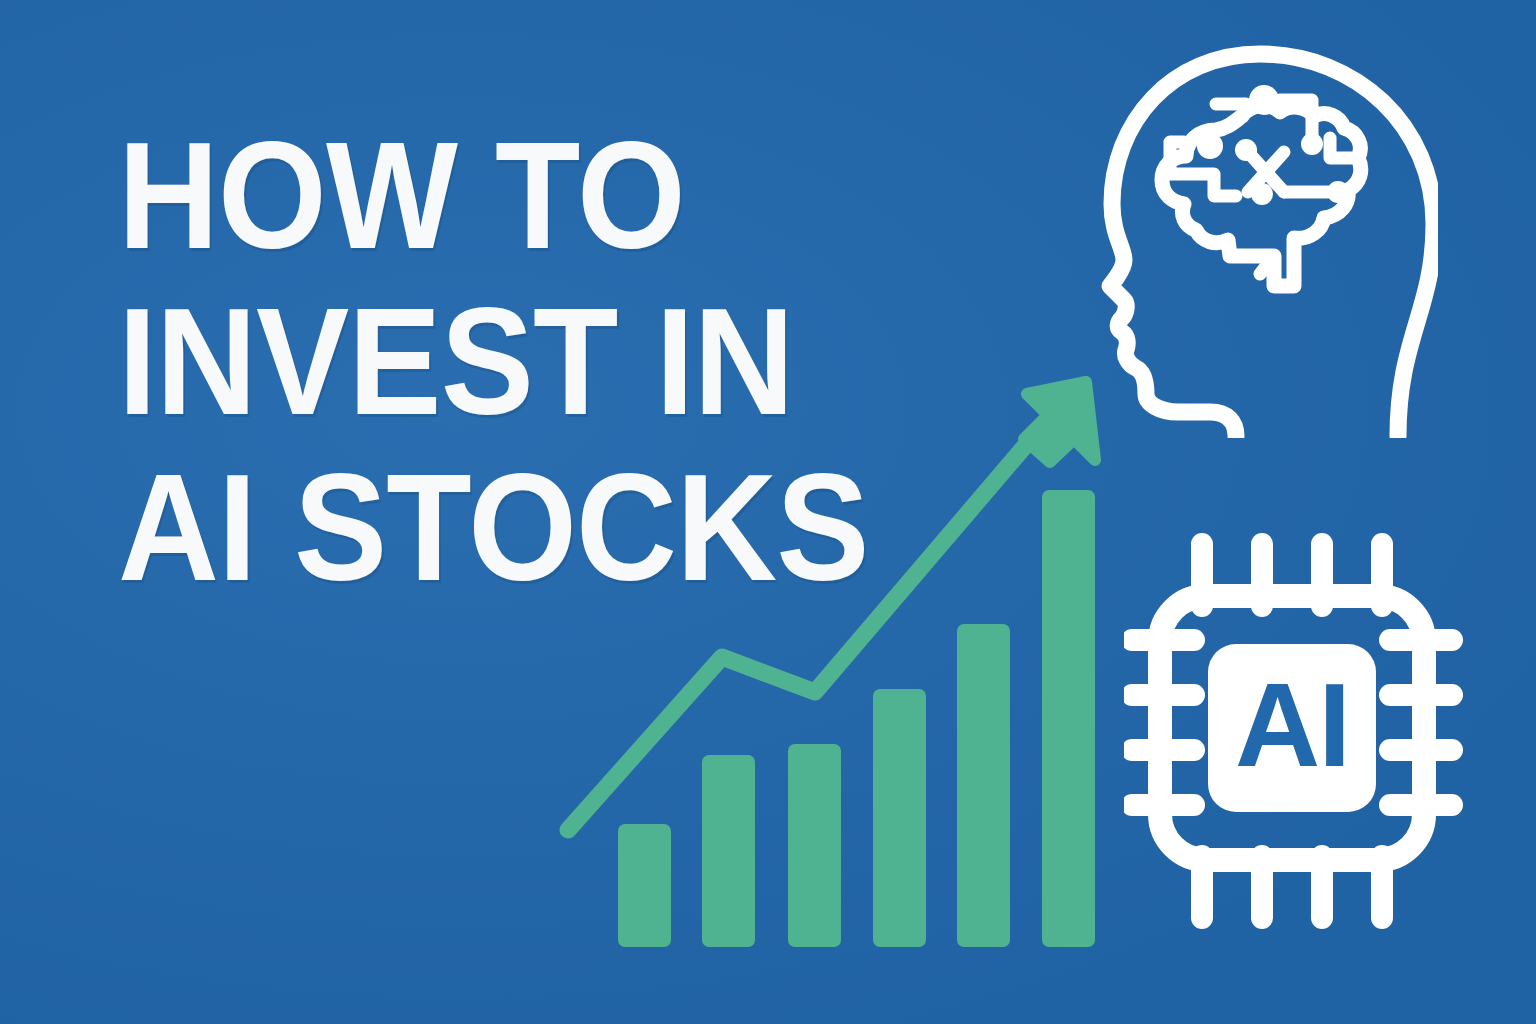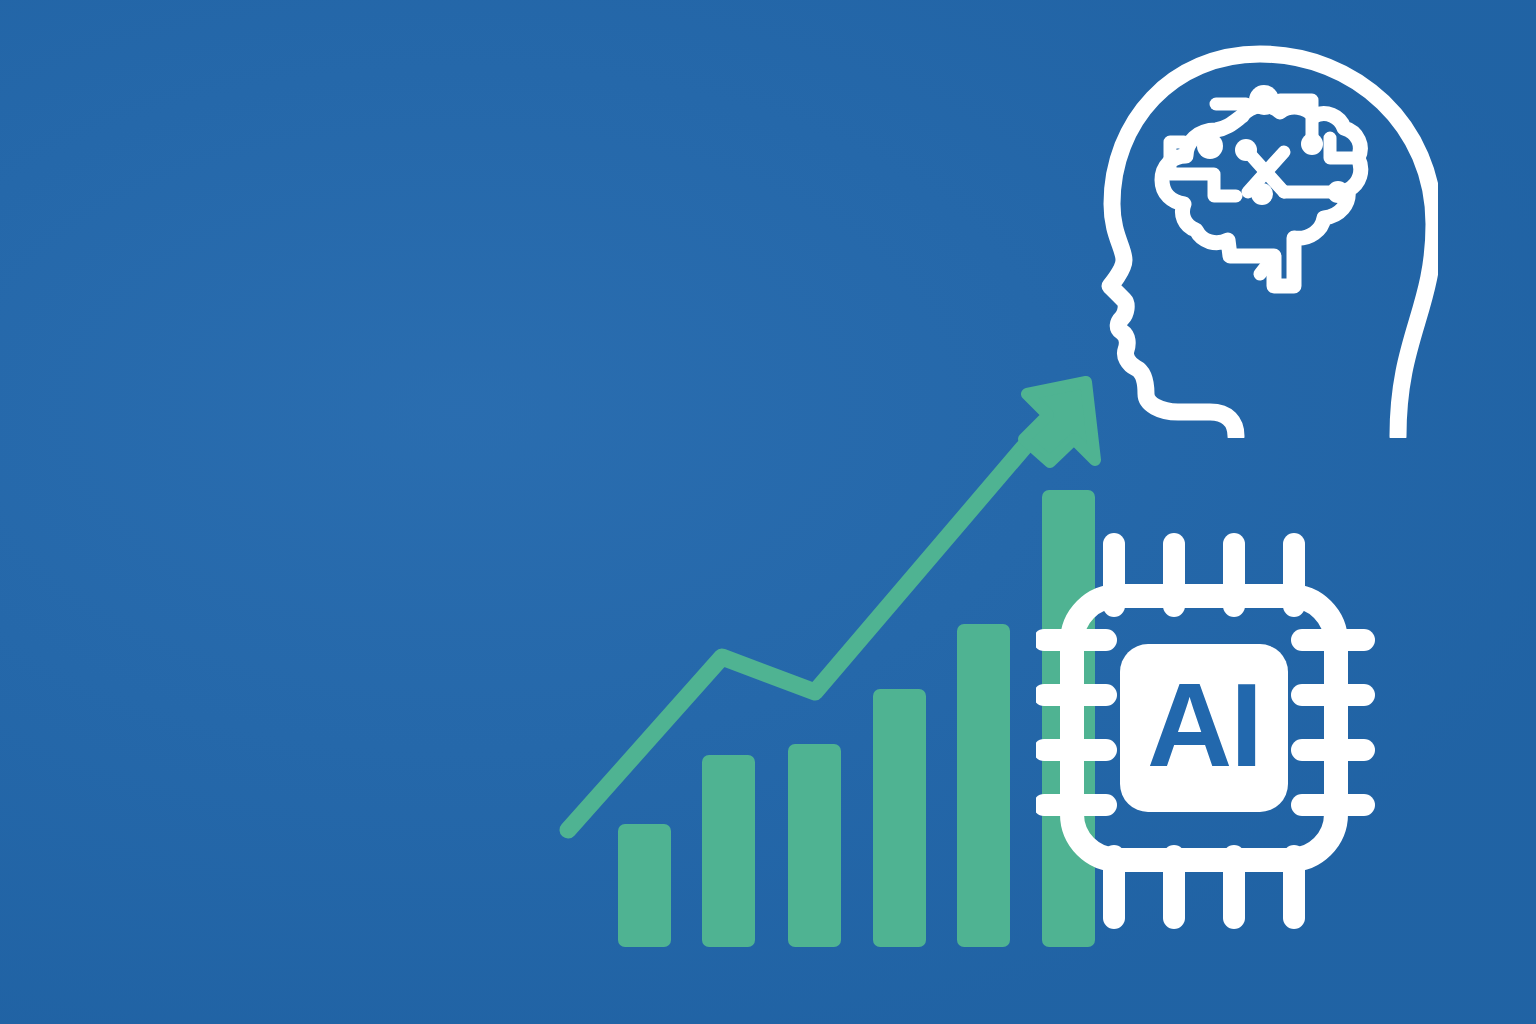--- a/index.html
+++ b/index.html
@@ -31,21 +31,21 @@
     white-space:nowrap;
     transform:scaleX(.92);
     transform-origin:left center;
     text-shadow:2px 3px 0 rgba(12,54,97,.20);
   }
 
   
   .art{position:absolute;z-index:2;}
   .art svg{display:block;}
   #chart-art{left:540px;top:360px;z-index:3;}
-  #chip-art{left:1036px;top:520px;z-index:4;}
+  #chip-art{left:1124px;top:520px;z-index:4;}
   #head-art{left:1098px;top:38px;z-index:4;}
 </style>
 </head>
 <body>
 
 <div id="stage">
 
   <div class="art" id="chart-art">
     <svg width="580" height="600" viewBox="0 0 580 600" xmlns="http://www.w3.org/2000/svg">
 
@@ -152,14 +152,19 @@
         <circle cx="166" cy="62" r="15"></circle>
         <circle cx="112" cy="108" r="13"></circle>
         <circle cx="148" cy="112" r="11"></circle>
         <circle cx="164" cy="156" r="11"></circle>
         <circle cx="214" cy="106" r="11"></circle>
         <circle cx="240" cy="154" r="11"></circle>
       </g>
     </svg>
   </div>
 
+  <div id="headline">
+    <div class="hl-line">HOW TO</div>
+    <div class="hl-line">INVEST IN</div>
+    <div class="hl-line">AI STOCKS</div>
+  </div>
 
 </div>
 
 </body></html>

